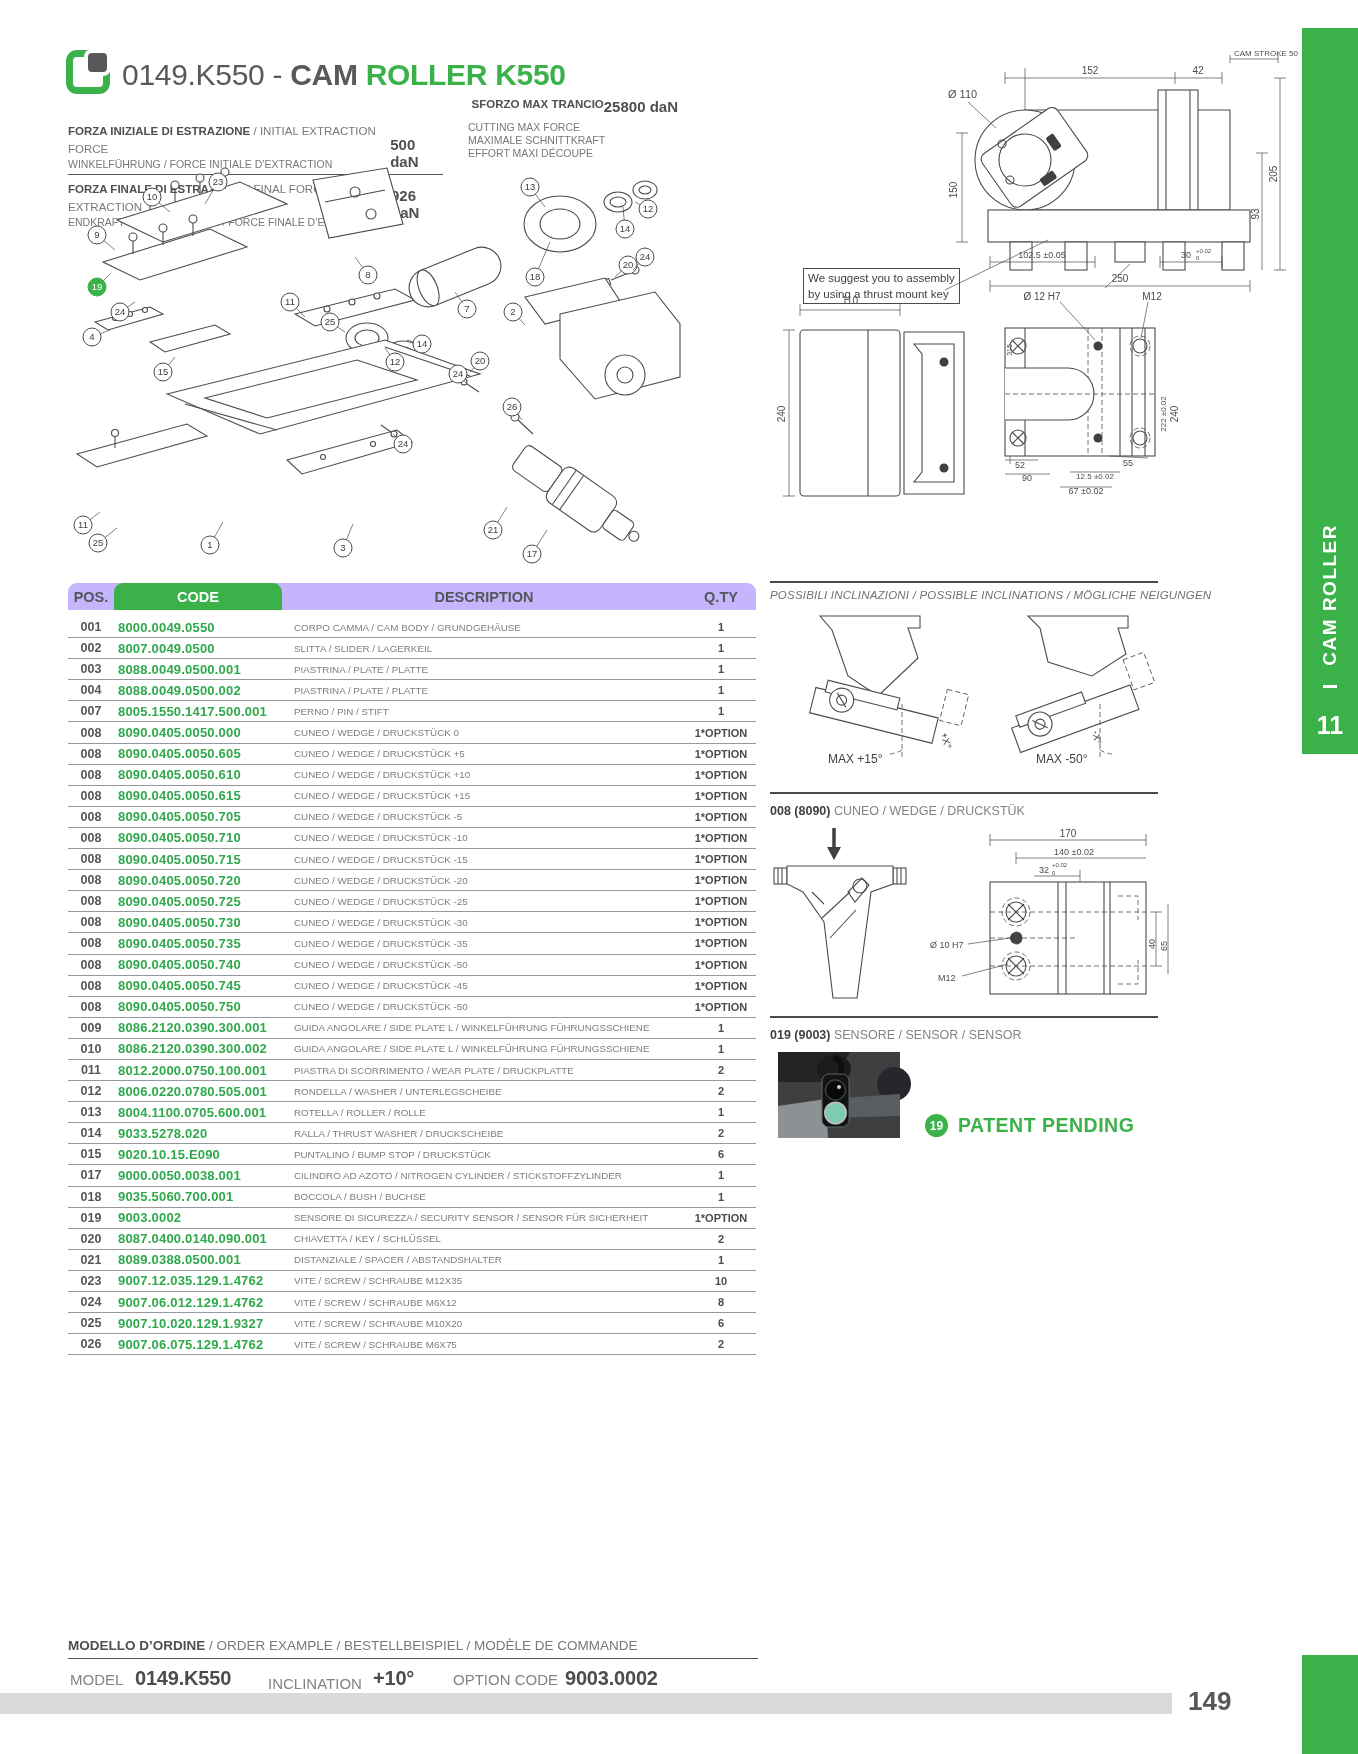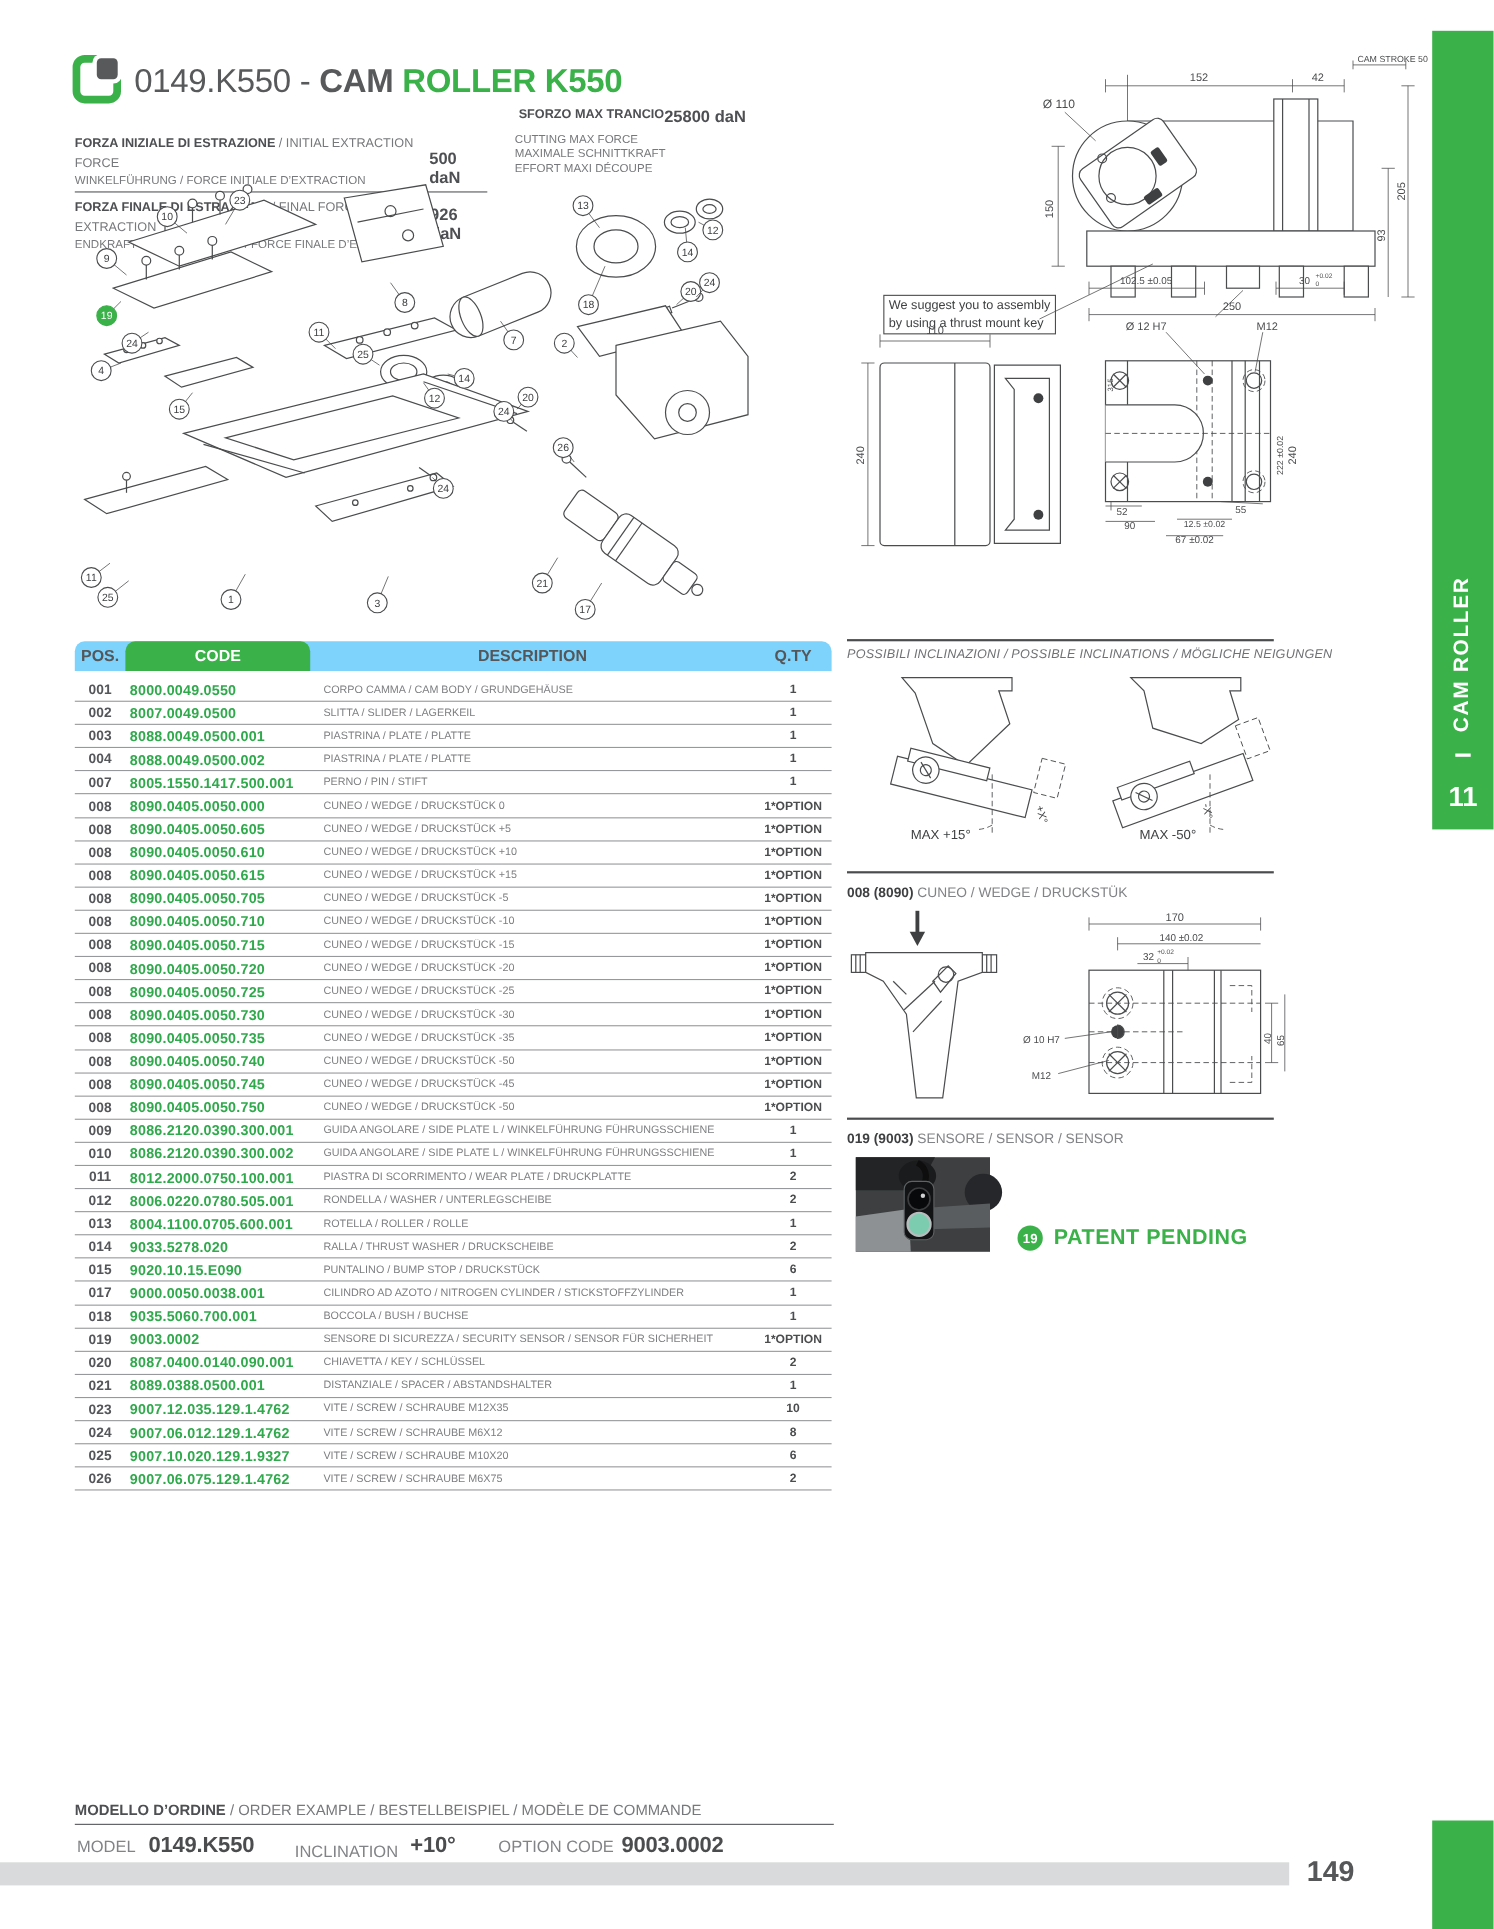--- a/index.html
+++ b/index.html
@@ -16,21 +16,21 @@
   .title .grn{color:#3BB14A;font-weight:bold;}
 
   
   .spec-it{font-weight:bold;font-size:11.5px;color:#4E4F52;}
   .spec-en{font-weight:normal;font-size:11.5px;color:#77787B;}
   .spec-l2{font-size:10.5px;color:#77787B;margin-top:1px;}
   .spec-val{font-weight:bold;font-size:15px;color:#4E4F52;}
   .hline{background:#55565A;height:1px;}
 
   
-  .thead{display:flex;align-items:stretch;height:27px;background:#7dd3fc;border-radius:9px 9px 0 0;
+  .thead{display:flex;align-items:stretch;height:27px;background:#c4b5fd;border-radius:9px 9px 0 0;
          font-weight:bold;font-size:14.5px;color:#55565A;}
   .th{display:flex;align-items:center;justify-content:center;}
   .th-pos{width:46px;}
   .th-code{width:168px;background:#3BB14A;border-radius:9px 9px 0 0;color:#fff;}
   .th-desc{flex:1;}
   .th-qty{width:70px;}
   .tbody{margin-top:7px;}
   .trow{display:flex;align-items:center;height:20.1px;border-bottom:1px solid #97989B;}
   .c-pos{width:46px;text-align:center;font-weight:bold;font-size:12.5px;color:#555659;}
   .c-code{width:168px;padding-left:4px;font-weight:bold;font-size:13px;color:#2FA94B;letter-spacing:.2px;}

